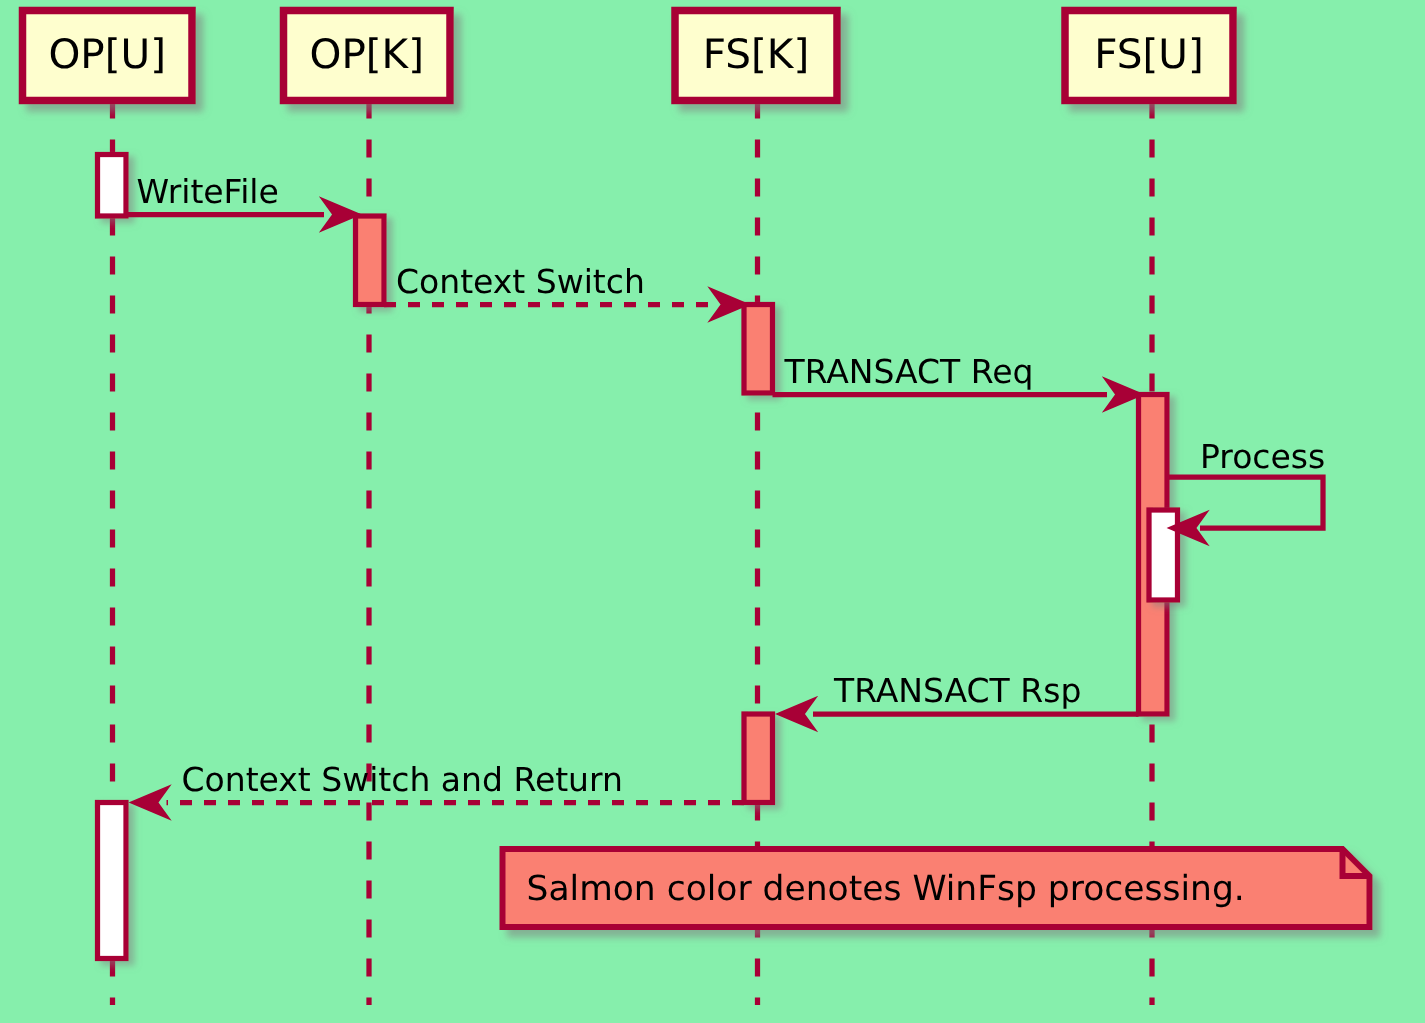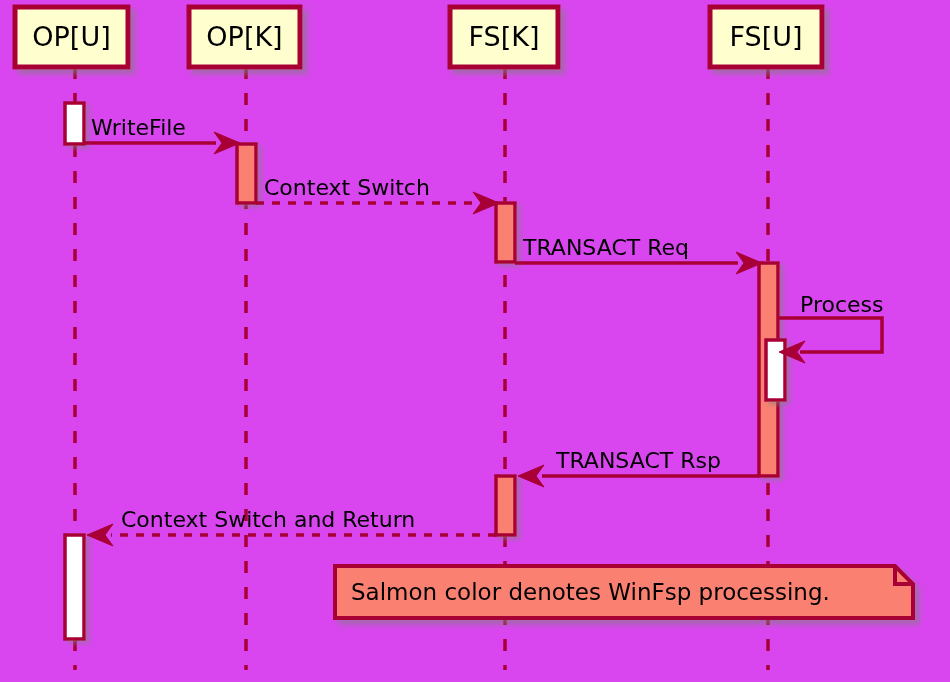--- a/index.html
+++ b/index.html
@@ -8,21 +8,21 @@
     padding: 0;
     background: #FFFFFF;
   }
   body {
     font-family: "DejaVu Sans", sans-serif;
   }
   #diagram-root {
     position: relative;
     width: 950px;
     height: 682px;
-    background: #d946ef;
+    background: #86efac;
     overflow: hidden;
   }
   #diagram-svg {
     position: absolute;
     left: 0;
     top: 0;
     width: 950px;
     height: 682px;
     display: block;
   }

